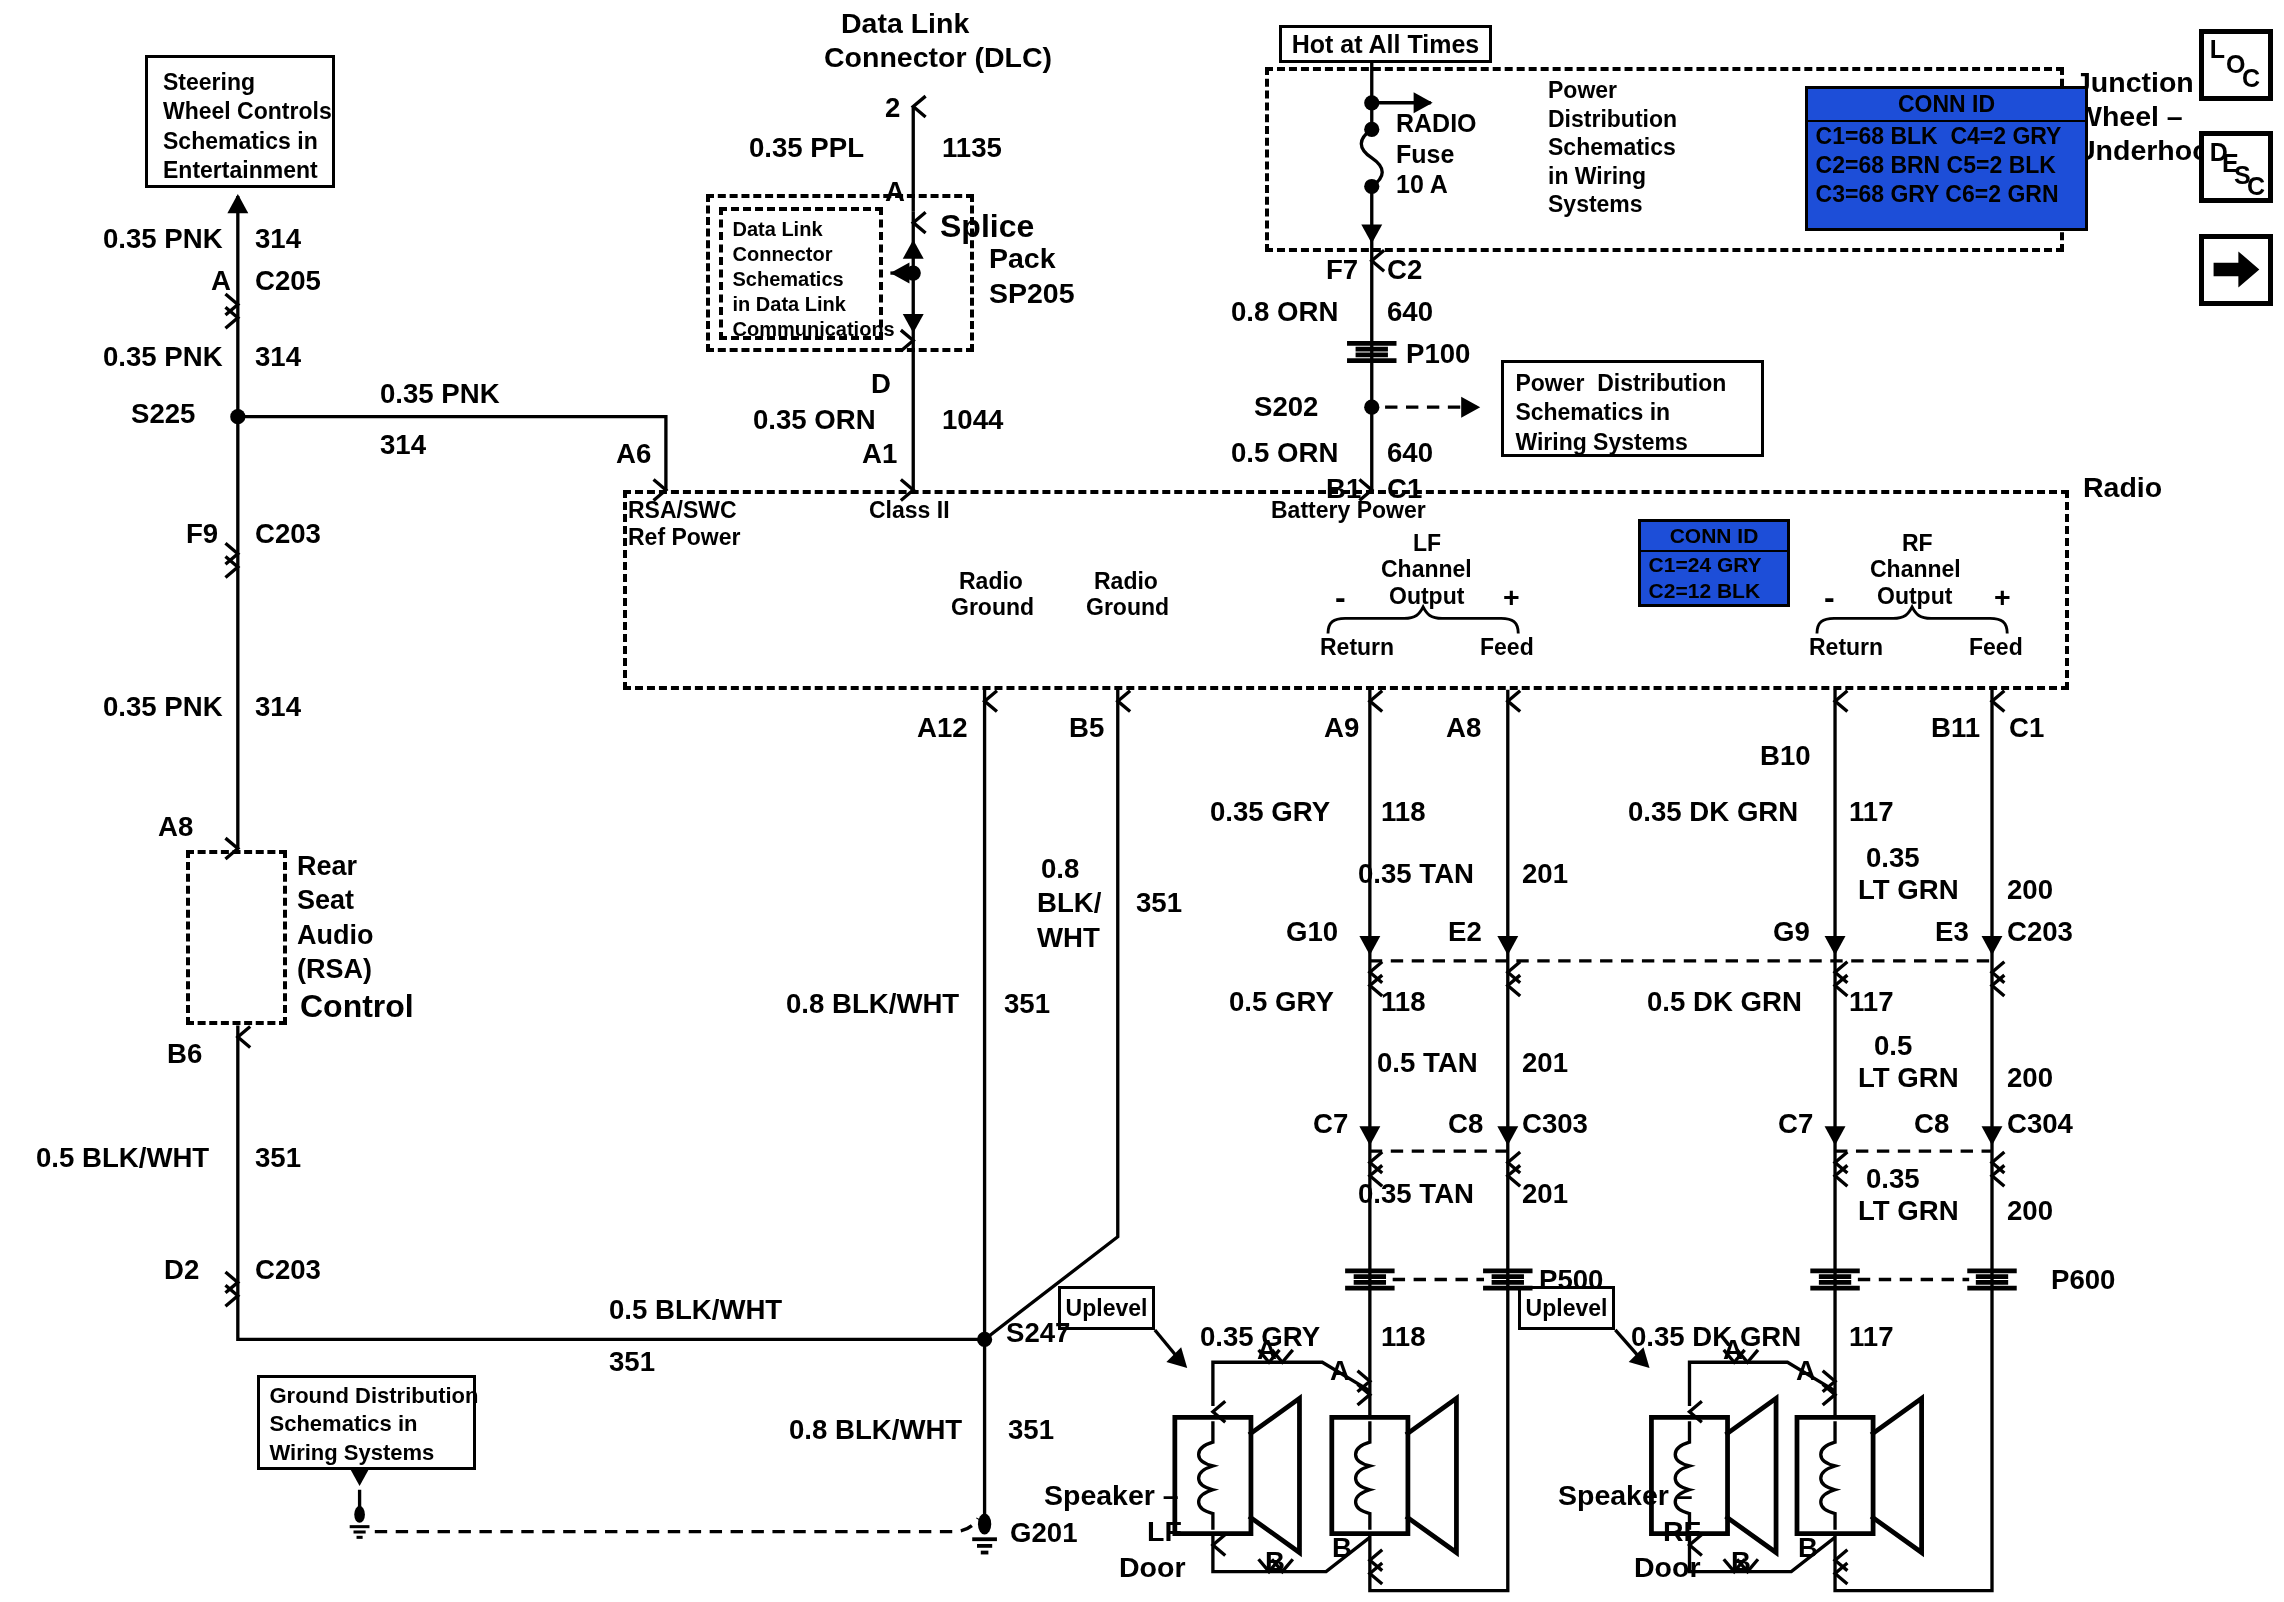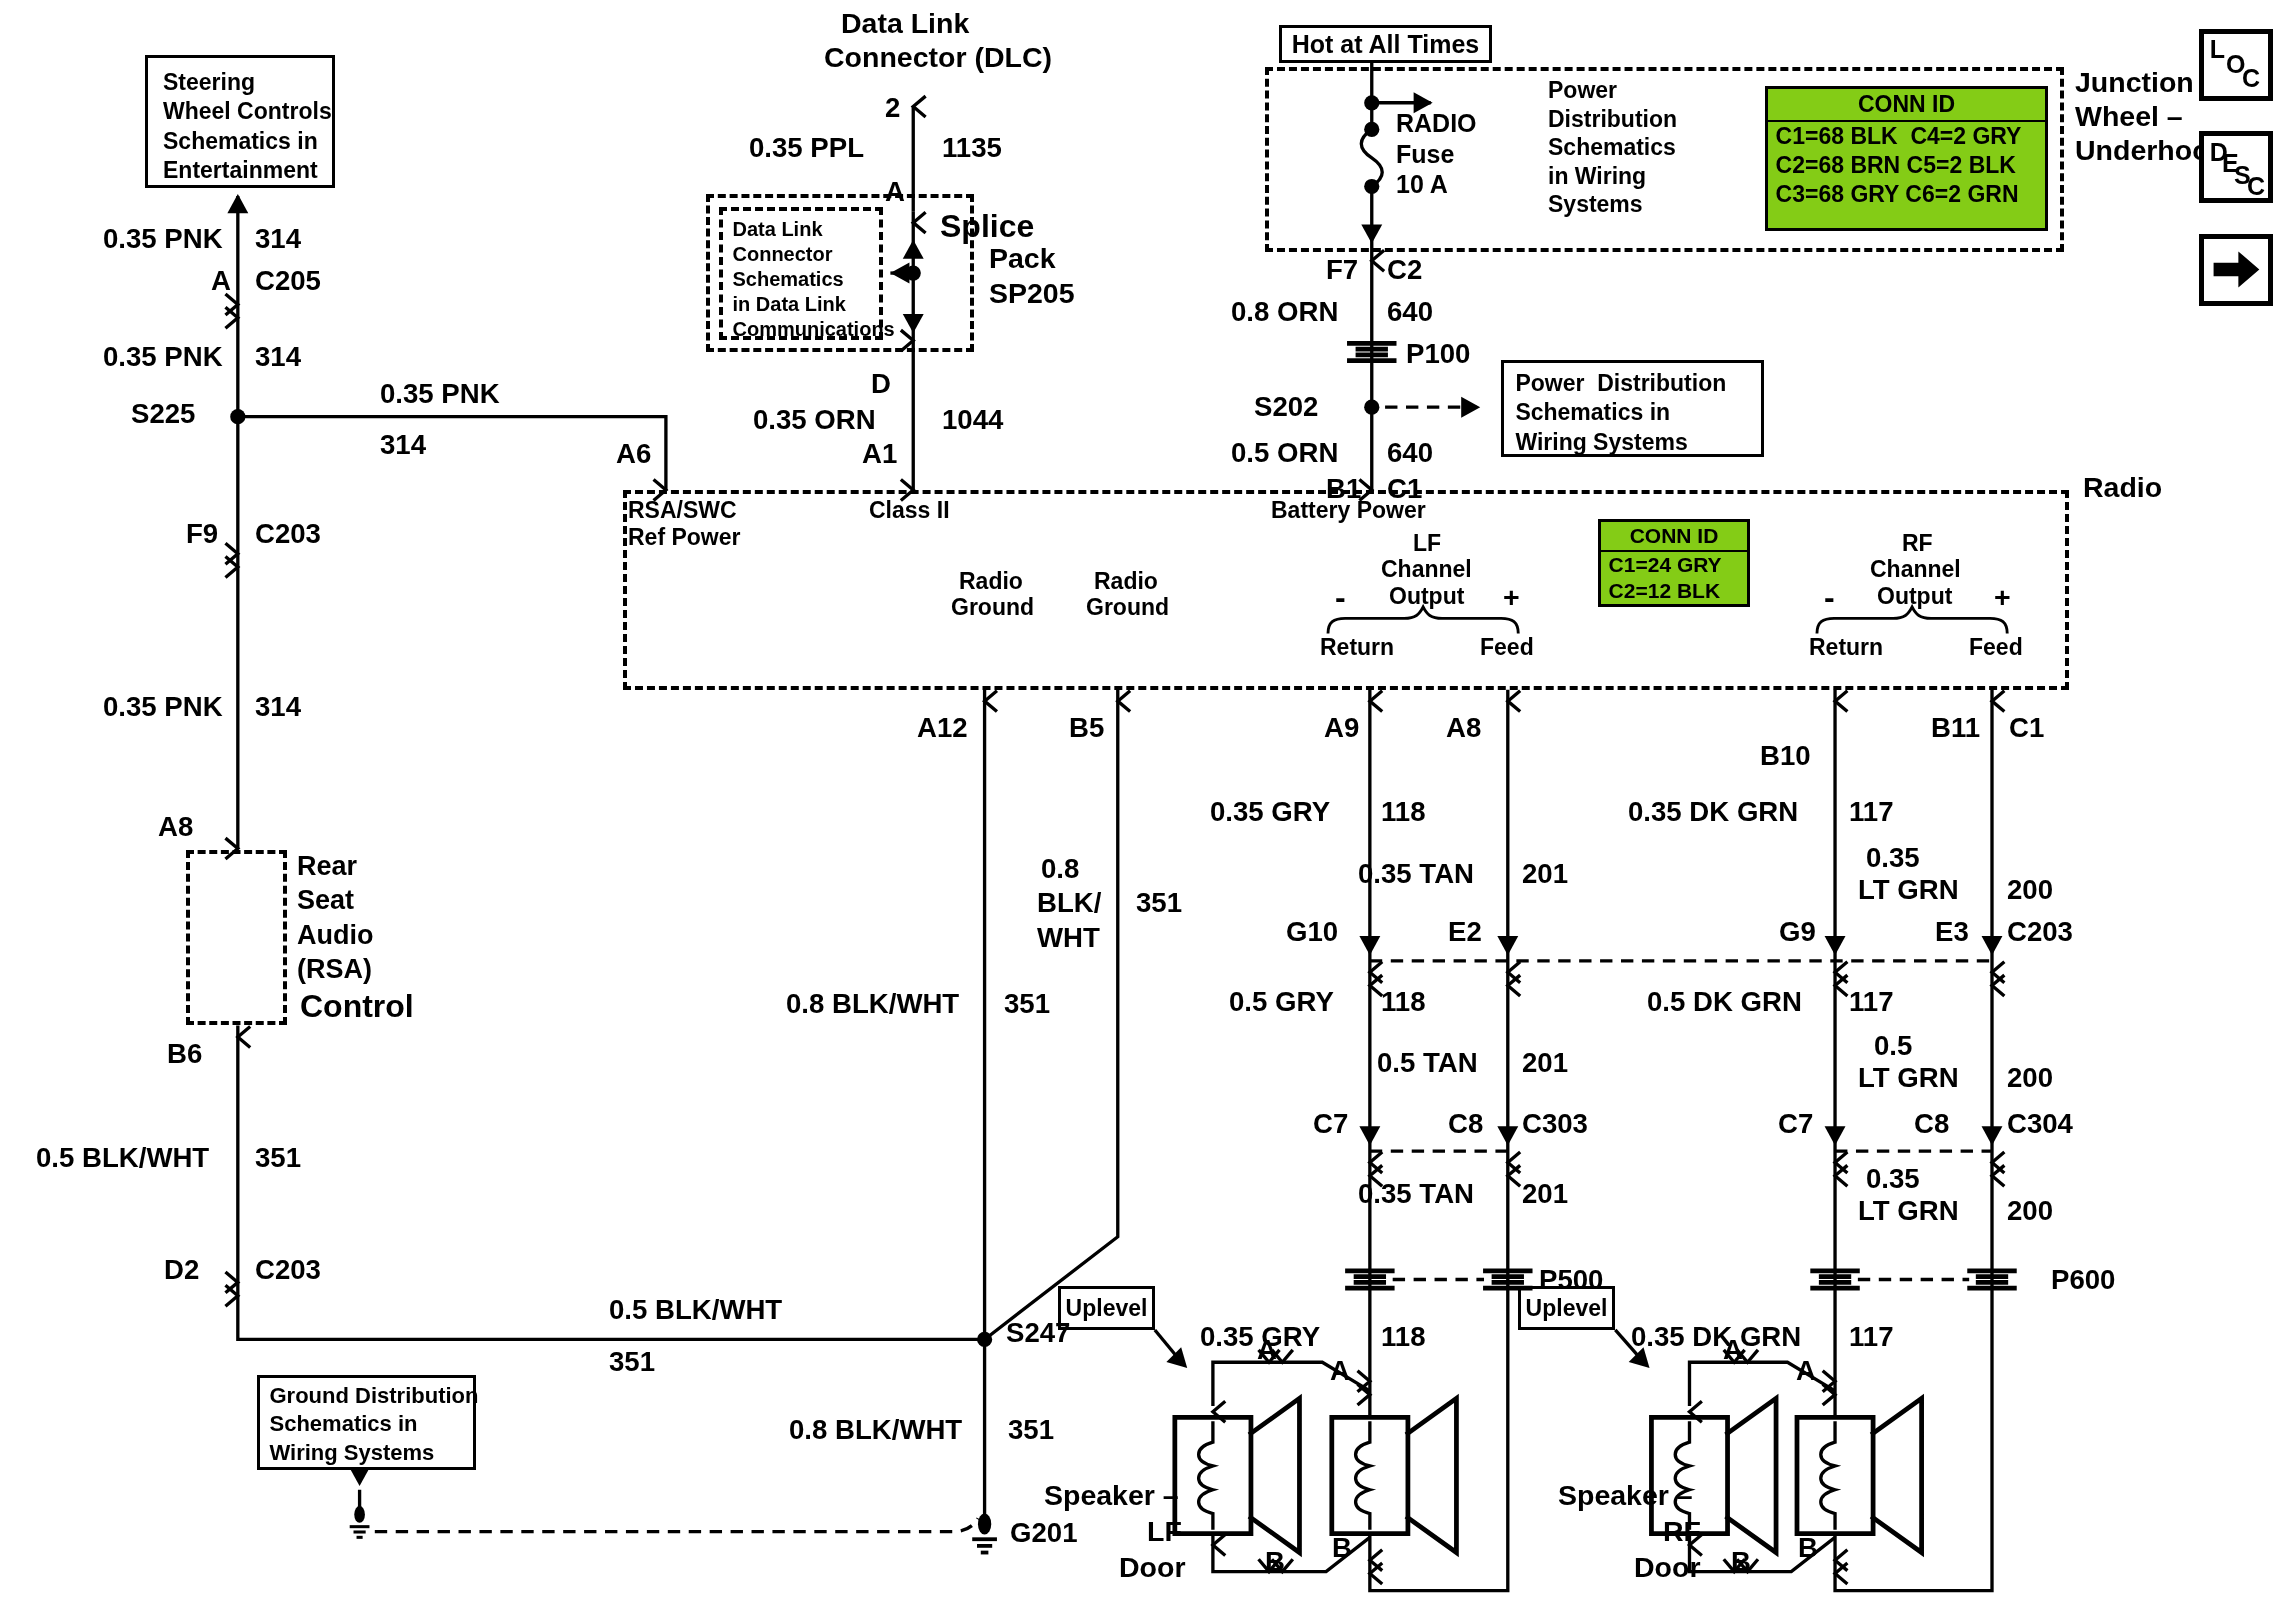--- a/index.html
+++ b/index.html
@@ -4,21 +4,21 @@
 <style>
   html,body{margin:0;padding:0;background:#ffffff;}
   body{width:2285px;height:1603px;position:relative;overflow:hidden;
        font-family:"Liberation Sans", sans-serif;color:#000;}
   #stage{position:absolute;left:0;top:0;width:2285px;height:1603px;}
   svg{position:absolute;left:0;top:0;}
   .lbl{position:absolute;font-weight:700;font-size:27.6px;line-height:1.1;white-space:pre;}
   .box{position:absolute;box-sizing:border-box;background:#fff0;}
   .box .bline{font-weight:700;white-space:pre;}
   .box.center{display:flex;align-items:center;justify-content:center;}
-  .tbl{position:absolute;box-sizing:border-box;border:3.8px solid #000;background:#84cc16;}
+  .tbl{position:absolute;box-sizing:border-box;border:3.8px solid #000;background:#1d4ed8;margin-left:40px;}
   .tbl .thead{font-weight:700;text-align:center;border-bottom:2.9px solid #000;padding:1.9px 0;}
   .tbl .trow{font-weight:700;padding:1px 7.6px;white-space:pre;}
   .corner-btn{position:absolute;width:74px;height:72px;border:5.7px solid #000;background:#fff;
       box-sizing:border-box;cursor:pointer;}
   .corner-btn .st{position:absolute;font-weight:700;font-size:25px;}
 </style>
 </head>
 <body>
 
 <div id="stage">
@@ -460,21 +460,21 @@
       <div class="lbl" style="left: 1381px; top: 797px;">118</div>
       <div class="lbl" style="left: 1628px; top: 797px;">0.35 DK GRN</div>
       <div class="lbl" style="left: 1849px; top: 797px;">117</div>
       <div class="lbl" style="left: 1358px; top: 859px;">0.35 TAN</div>
       <div class="lbl" style="left: 1522px; top: 859px;">201</div>
       <div class="lbl" style="left: 1866px; top: 843px;">0.35</div>
       <div class="lbl" style="left: 1858px; top: 875px;">LT GRN</div>
       <div class="lbl" style="left: 2007px; top: 875px;">200</div>
       <div class="lbl" style="left: 1286px; top: 917px;">G10</div>
       <div class="lbl" style="left: 1448px; top: 917px;">E2</div>
-      <div class="lbl" style="left: 1773px; top: 917px; margin-left: 6px;">G9</div>
+      <div class="lbl" style="left: 1773px; top: 917px;">G9</div>
       <div class="lbl" style="left: 1935px; top: 917px;">E3</div>
       <div class="lbl" style="left: 2007px; top: 917px;">C203</div>
       <div class="lbl" style="left: 1229px; top: 987px;">0.5 GRY</div>
       <div class="lbl" style="left: 1381px; top: 987px;">118</div>
       <div class="lbl" style="left: 1647px; top: 987px;">0.5 DK GRN</div>
       <div class="lbl" style="left: 1849px; top: 987px;">117</div>
       <div class="lbl" style="left: 1377px; top: 1048px;">0.5 TAN</div>
       <div class="lbl" style="left: 1522px; top: 1048px;">201</div>
       <div class="lbl" style="left: 1874px; top: 1031px;">0.5</div>
       <div class="lbl" style="left: 1858px; top: 1063px;">LT GRN</div>

